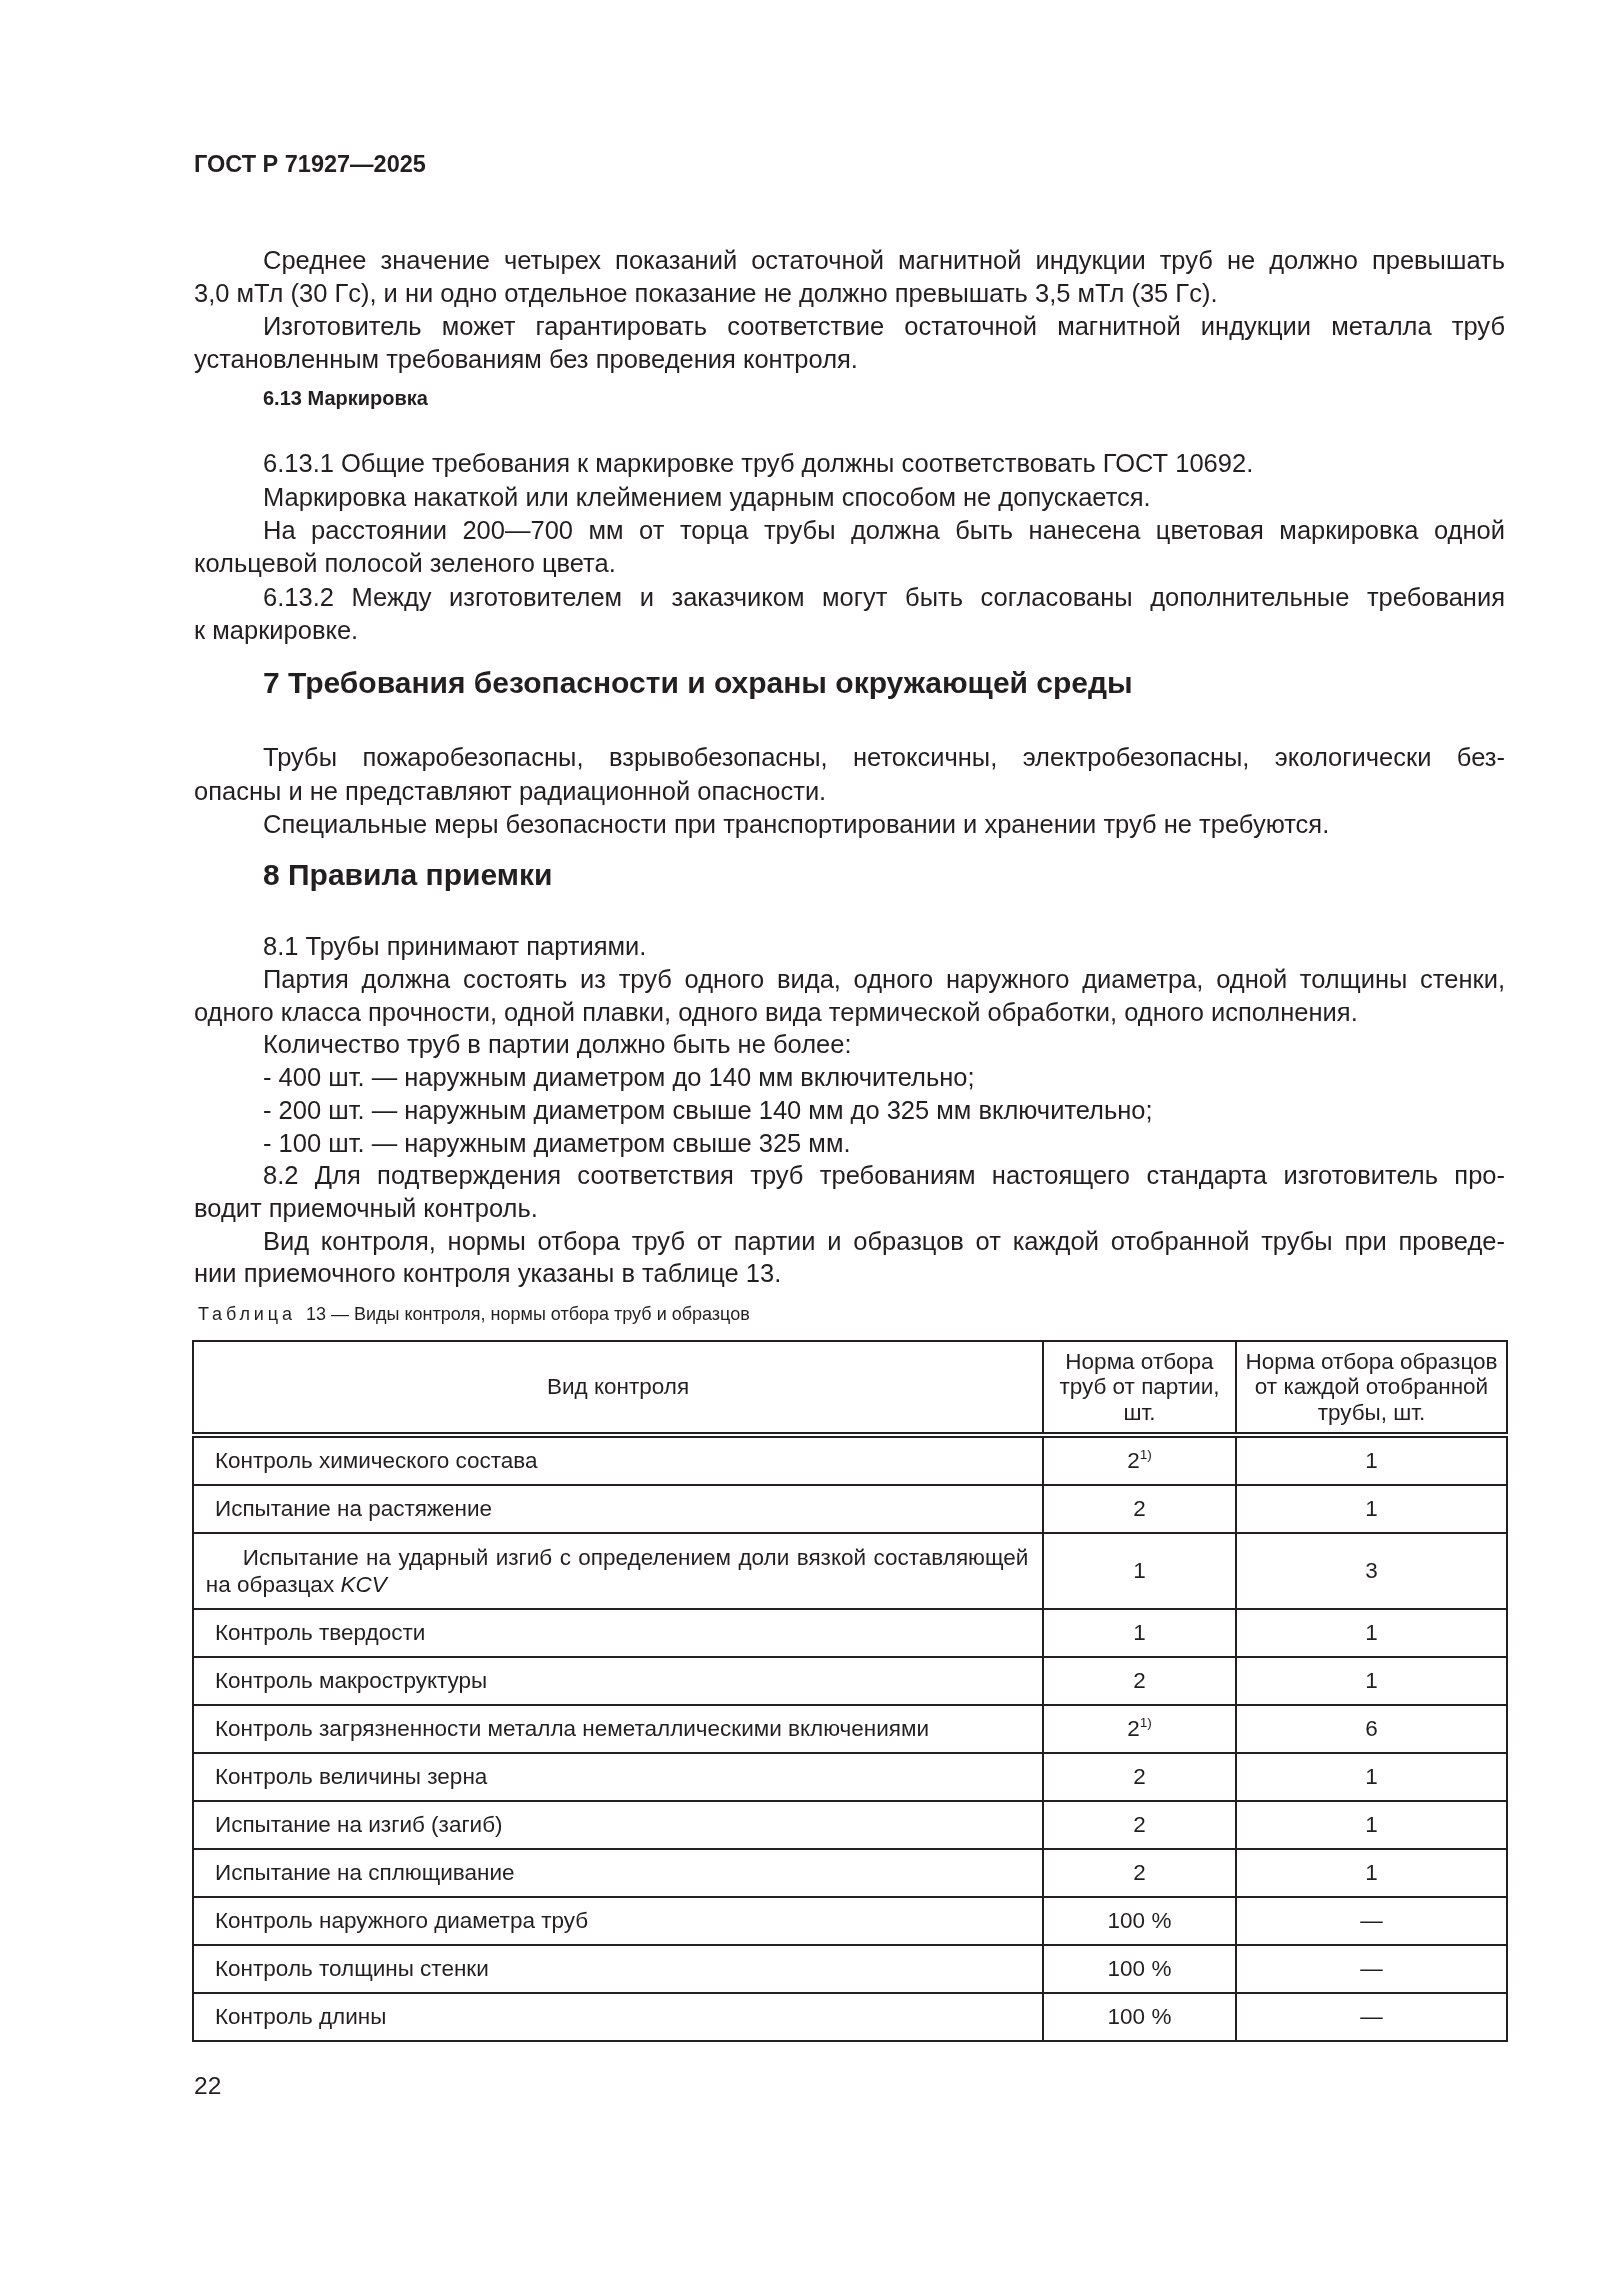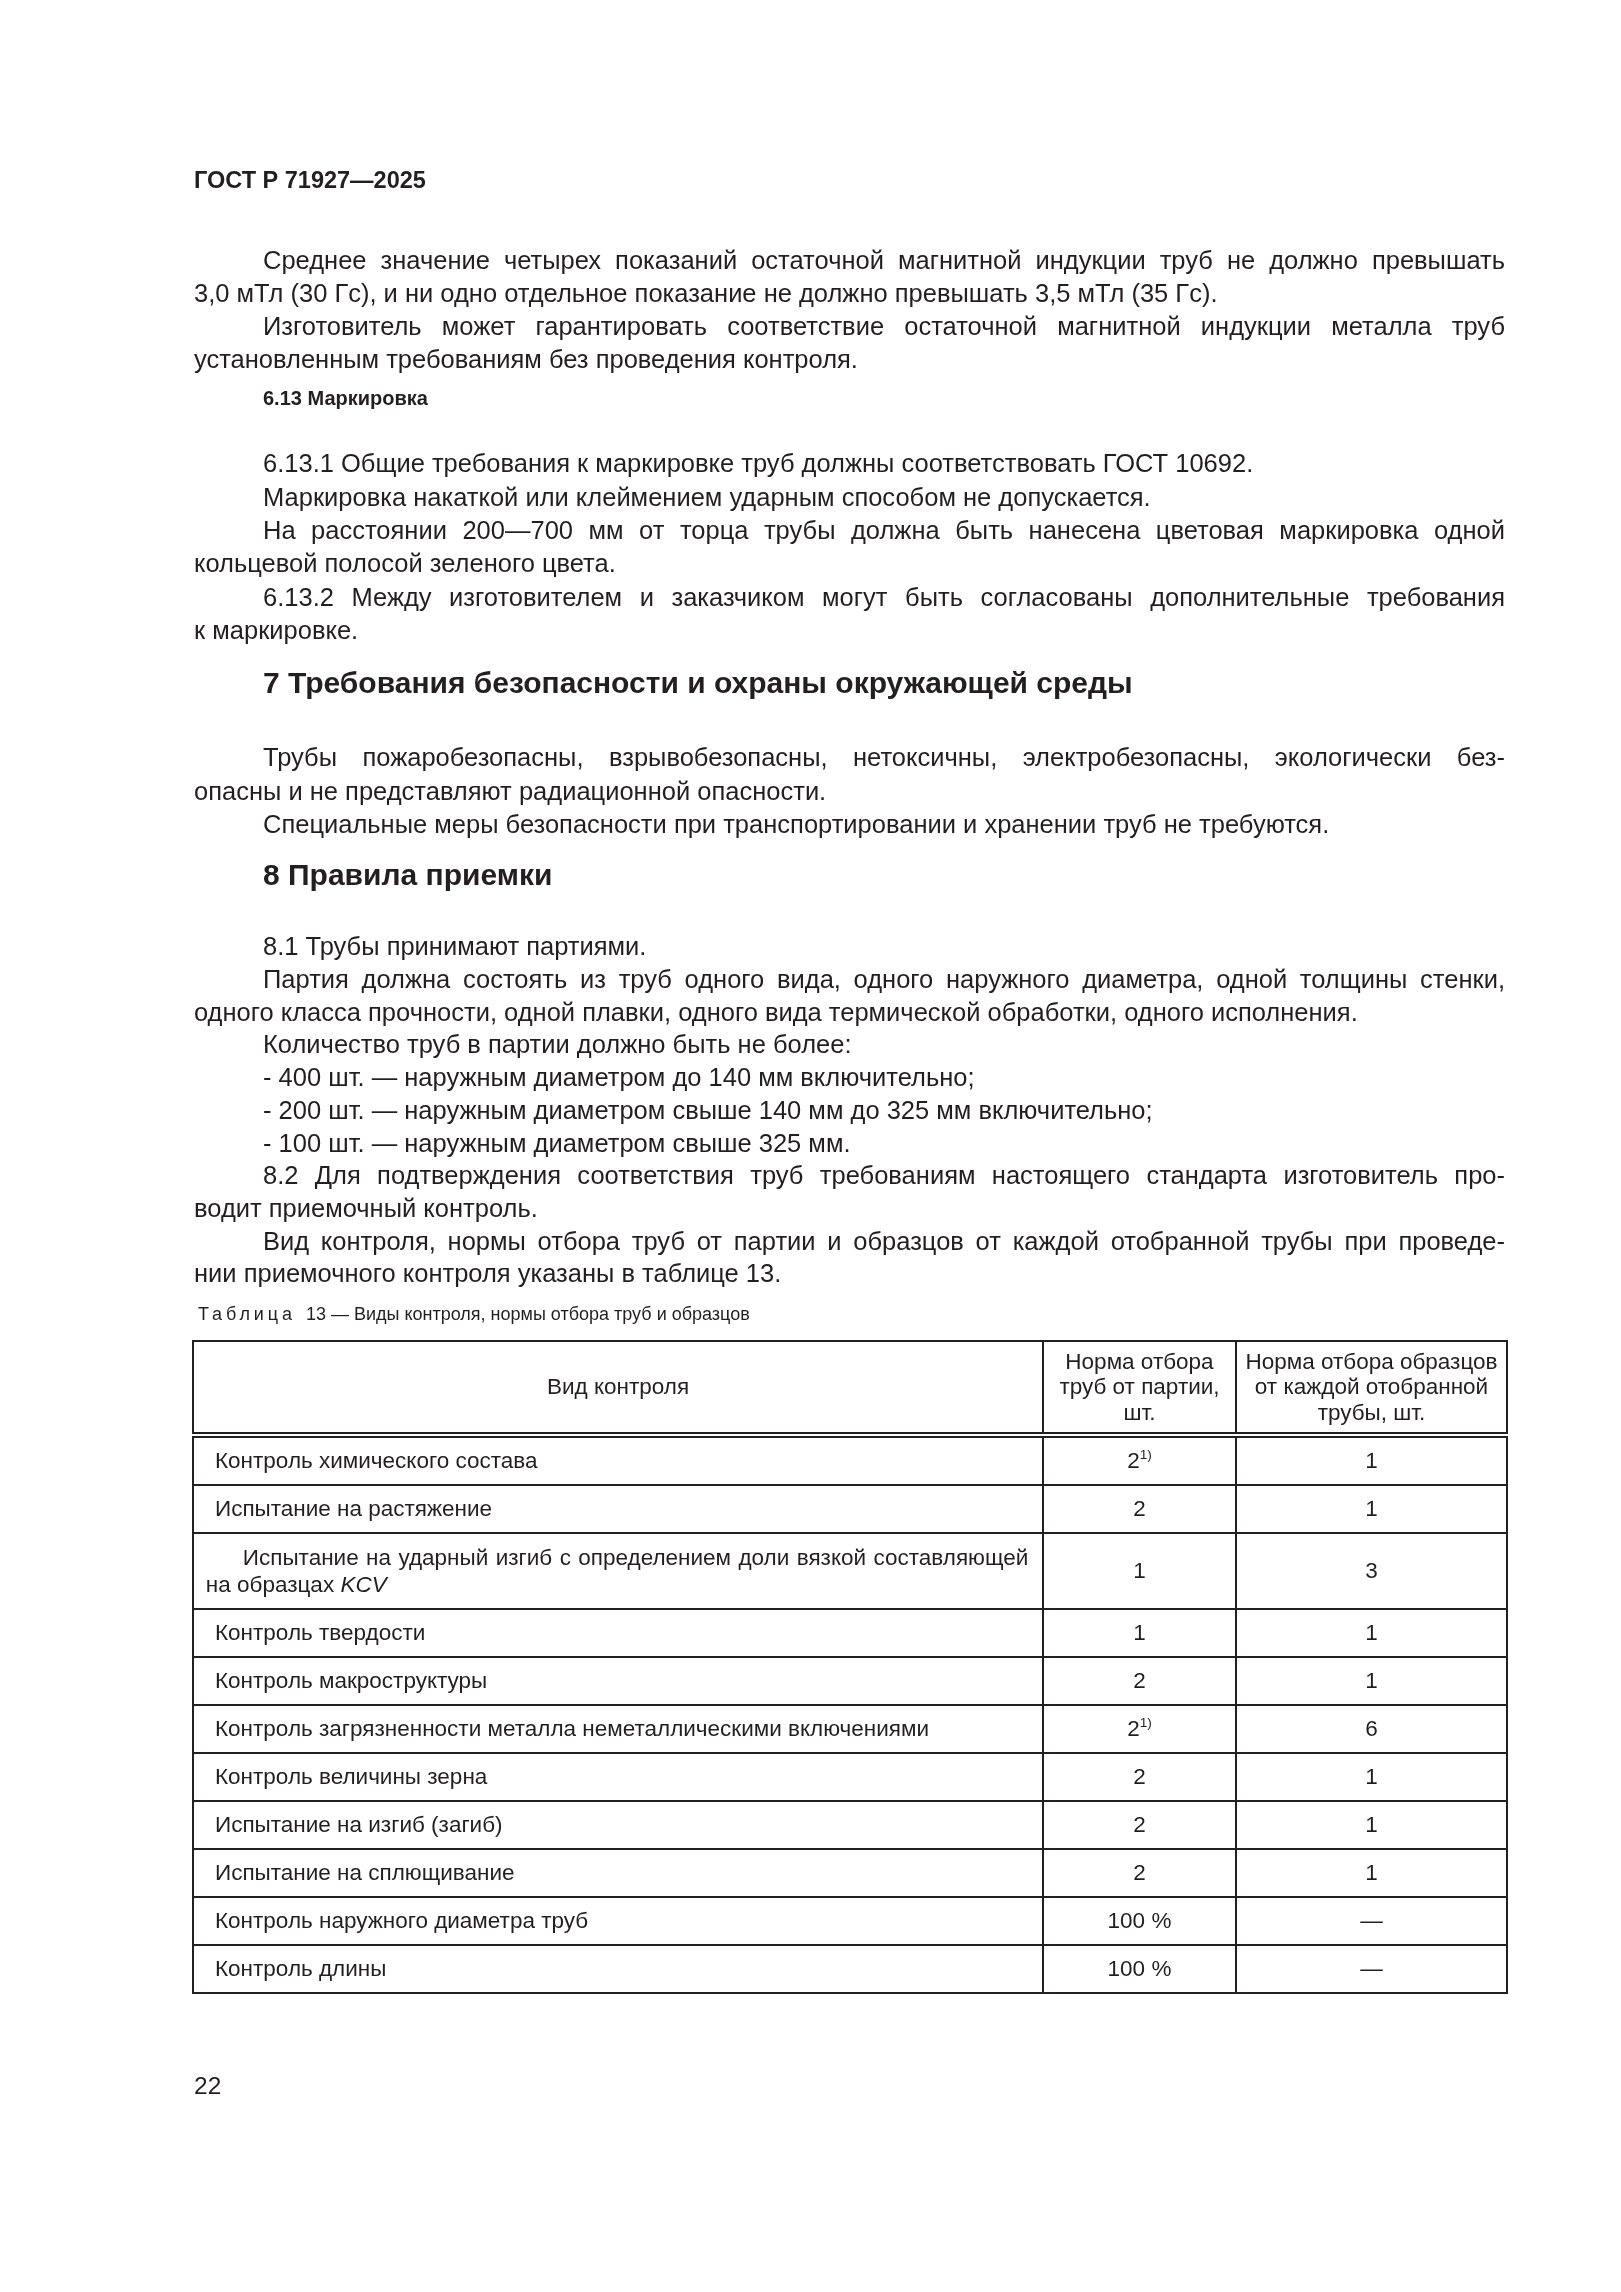--- a/index.html
+++ b/index.html
@@ -1,18 +1,18 @@
 <!DOCTYPE html>
 <html><head>
 <meta charset="utf-8">
 <style>
   html, body { margin: 0; padding: 0; background: #ffffff; }
   body { width: 1621px; height: 2293px; position: relative; overflow: hidden;
          font-family: "Liberation Sans", sans-serif; color: #231f20; }
-  .abs { position: absolute; white-space: nowrap; margin-top: 16px; }
+  .abs { position: absolute; white-space: nowrap; }
   .doc-code { left: 194px; top: 151px; font-size: 23.5px; font-weight: bold; }
   .line { position: absolute; left: 194px; width: 1310px; height: 33px; line-height: 33px;
           font-size: 25.5px; white-space: nowrap; overflow: visible; margin-top: 16px; }
   .line.indent { left: 263px; width: 1242px; }
   .line.just { text-align: justify; text-align-last: justify; white-space: normal; }
   .h2 { position: absolute; left: 263px; font-size: 20px; font-weight: bold; line-height: 33px; white-space: nowrap; }
   .h1 { position: absolute; left: 263px; font-size: 30px; font-weight: bold; line-height: 39px; white-space: nowrap; }
   .caption { position: absolute; left: 198px; top: 1300px; font-size: 18px; line-height: 29px; white-space: nowrap; }
   .caption .spaced { letter-spacing: 3.9px; }
   .page-num { position: absolute; left: 194px; top: 2070px; font-size: 24.5px; line-height: 31px; }
@@ -130,20 +130,25 @@
         <td class="c1">Испытание на сплющивание</td>
         <td class="c2">2</td>
         <td class="c3">1</td>
       </tr>
       <tr>
         <td class="c1">Контроль наружного диаметра труб</td>
         <td class="c2">100 %</td>
         <td class="c3">—</td>
       </tr>
       <tr>
+        <td class="c1">Контроль толщины стенки</td>
+        <td class="c2">100 %</td>
+        <td class="c3">—</td>
+      </tr>
+      <tr>
         <td class="c1">Контроль длины</td>
         <td class="c2">100 %</td>
         <td class="c3">—</td>
       </tr>
     </tbody>
   </table>
 </div>
 
 <div class="page-num">22</div>
 

